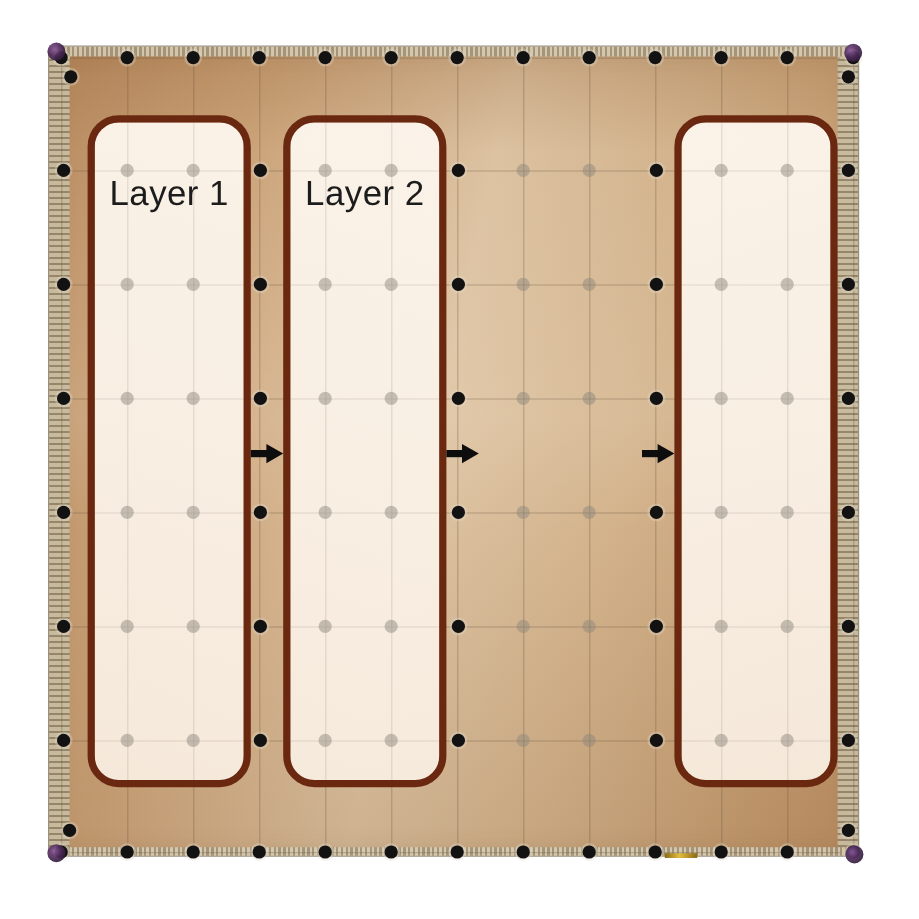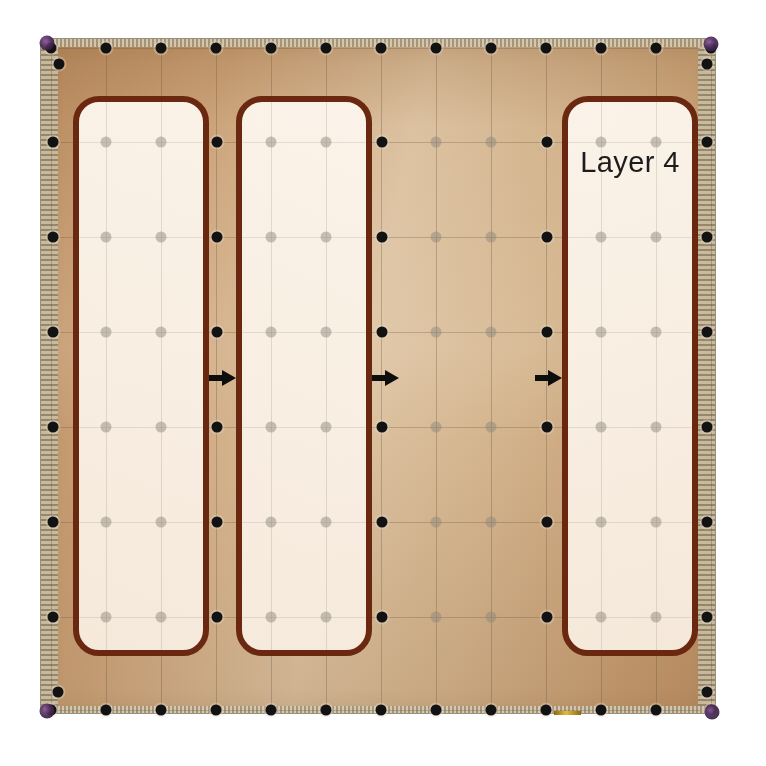--- a/index.html
+++ b/index.html
@@ -72,41 +72,42 @@
   <div class="chip" id="chip">
 
     <div class="band band-left"></div>
     <div class="band band-right"></div>
     <div class="band band-top"></div>
     <div class="band band-bottom"></div>
 
     <div class="gold-mark"></div>
 
     <div class="layer-box b0">
+      <div class="layer-label">Layer 1</div>
     <div class="inbox-line-v" style="left: 27px;"></div>
         <div class="inbox-line-v" style="left: 82px;"></div>
         <div class="inbox-line-h" style="top: 40px;"></div>
         <div class="inbox-line-h" style="top: 135px;"></div>
         <div class="inbox-line-h" style="top: 230px;"></div>
         <div class="inbox-line-h" style="top: 325px;"></div>
         <div class="inbox-line-h" style="top: 420px;"></div>
         <div class="inbox-line-h" style="top: 515px;"></div>
       </div>
     <div class="layer-box b1">
+      <div class="layer-label">Layer 2</div>
     <div class="inbox-line-v" style="left: 29px;"></div>
         <div class="inbox-line-v" style="left: 84px;"></div>
         <div class="inbox-line-h" style="top: 40px;"></div>
         <div class="inbox-line-h" style="top: 135px;"></div>
         <div class="inbox-line-h" style="top: 230px;"></div>
         <div class="inbox-line-h" style="top: 325px;"></div>
         <div class="inbox-line-h" style="top: 420px;"></div>
         <div class="inbox-line-h" style="top: 515px;"></div>
       </div>
     <div class="layer-box b3">
-      <div class="layer-label">Layer 4</div>
     <div class="inbox-line-v" style="left: 33px;"></div>
         <div class="inbox-line-v" style="left: 88px;"></div>
         <div class="inbox-line-h" style="top: 40px;"></div>
         <div class="inbox-line-h" style="top: 135px;"></div>
         <div class="inbox-line-h" style="top: 230px;"></div>
         <div class="inbox-line-h" style="top: 325px;"></div>
         <div class="inbox-line-h" style="top: 420px;"></div>
         <div class="inbox-line-h" style="top: 515px;"></div>
       </div>
 

